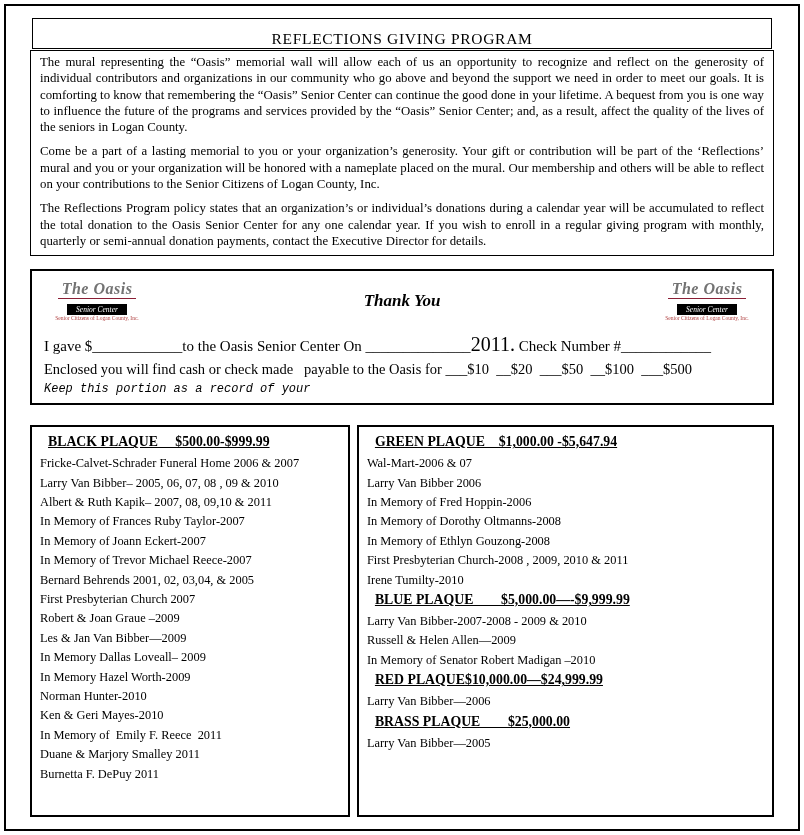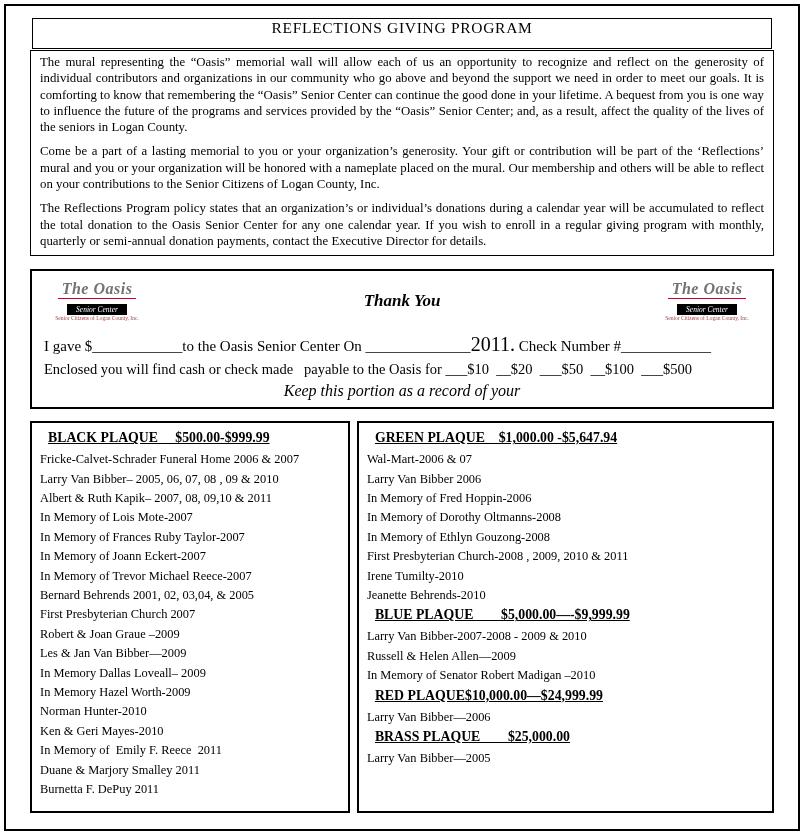--- a/index.html
+++ b/index.html
@@ -15,21 +15,21 @@
     position: absolute; left: 4px; top: 4px; right: 4px; bottom: 4px;
     border: 2px solid #000;
     padding: 10px 24px 8px;
     overflow: hidden;
     background: #fff;
   }
   .title-box {
     border: 1px solid #000;
     height: 31px;
     margin: 2px 2px 0;
-    display: flex; align-items: flex-start; justify-content: center;
+    display: flex; align-items: flex-end; justify-content: center;
   }
   .title-box h1 {
     margin: 0;
     font-size: 15.5px; font-weight: 400; letter-spacing: 0.7px;
   }
   .intro-box {
     border: 1px solid #000;
     margin-top: 1px;
     padding: 3px 9px 6px;
   }
@@ -55,23 +55,23 @@
   }
   .logo-banner {
     background: #000000; color: #fff; font-size: 7.5px; font-style: italic;
     display: inline-block; padding: 1.5px 9px; margin-top: 1px;
   }
   .logo-tagline { color: #b04040; font-size: 5.5px; margin-top: 1.5px; }
 
   .thanks-line1 { font-size: 15px; margin: 6px 0 0; white-space: pre-wrap; }
   .thanks-year  { font-size: 20px; text-align: center; }
   .thanks-line2 { font-size: 14.5px; margin: 5px 0 0; white-space: pre-wrap; }
-  .thanks-line3 { font-size: 16px; font-style: italic; text-align: center; margin: 4px 0 0; }
-
-  .plaques { display: flex; gap: 7px; margin-top: 12px; height: 392px; }
+  .thanks-line3 { font-size: 12px; font-style: italic; margin: 4px 0 0; font-family: Liberation Mono, monospace; }
+
+  .plaques { display: flex; gap: 7px; margin-top: 20px; height: 392px; }
   .plaque-col { border: 2px solid #000; padding: 5px 8px 4px; overflow: hidden; background: #fff; }
   .plaque-col.left  { width: 43%; }
   .plaque-col.right { flex: 1; }
   .plaque-heading {
     font-weight: bold; font-size: 13.8px; line-height: 16px;
     text-decoration: underline;
     white-space: pre-wrap;
     padding-left: 8px;
     margin: 2px 0 6px;
   }
@@ -124,21 +124,20 @@
         <div class="plaque-section">
           <div class="plaque-heading">BLACK PLAQUE     $500.00-$999.99</div>
           <div class="plaque-entries">
 
               <div class="plaque-entry">Fricke-Calvet-Schrader Funeral Home 2006 &amp; 2007</div>
 
               <div class="plaque-entry">Larry Van Bibber– 2005, 06, 07, 08 , 09 &amp; 2010</div>
 
               <div class="plaque-entry">Albert &amp; Ruth Kapik– 2007, 08, 09,10 &amp; 2011</div>
 
-              <div class="plaque-entry">In Memory of Lois Mote-2007</div>
 
               <div class="plaque-entry">In Memory of Frances Ruby Taylor-2007</div>
 
               <div class="plaque-entry">In Memory of Joann Eckert-2007</div>
 
               <div class="plaque-entry">In Memory of Trevor Michael Reece-2007</div>
 
               <div class="plaque-entry">Bernard Behrends 2001, 02, 03,04, &amp; 2005</div>
 
               <div class="plaque-entry">First Presbyterian Church 2007</div>
@@ -176,21 +175,20 @@
               <div class="plaque-entry">In Memory of Fred Hoppin-2006</div>
 
               <div class="plaque-entry">In Memory of Dorothy Oltmanns-2008</div>
 
               <div class="plaque-entry">In Memory of Ethlyn Gouzong-2008</div>
 
               <div class="plaque-entry">First Presbyterian Church-2008 , 2009, 2010 &amp; 2011</div>
 
               <div class="plaque-entry">Irene Tumilty-2010</div>
 
-              <div class="plaque-entry">Jeanette Behrends-2010</div>
             </div>
         </div>
 
         <div class="plaque-section">
           <div class="plaque-heading">BLUE PLAQUE        $5,000.00—-$9,999.99</div>
           <div class="plaque-entries">
 
 
               <div class="plaque-entry">Larry Van Bibber-2007-2008 - 2009 &amp; 2010</div>
 

